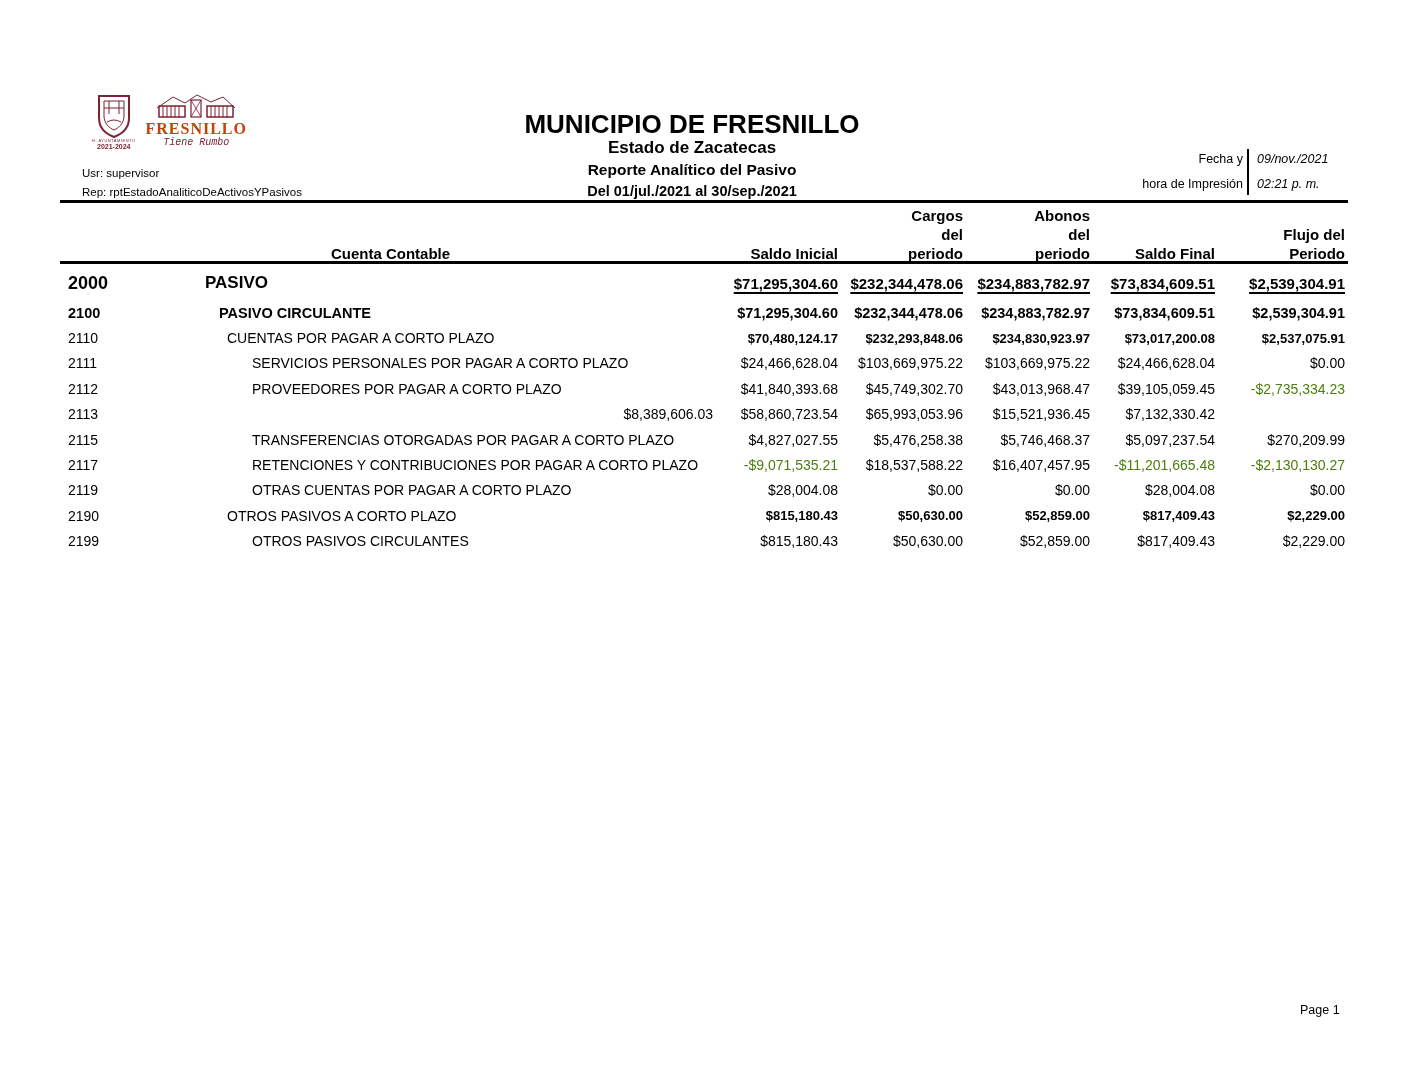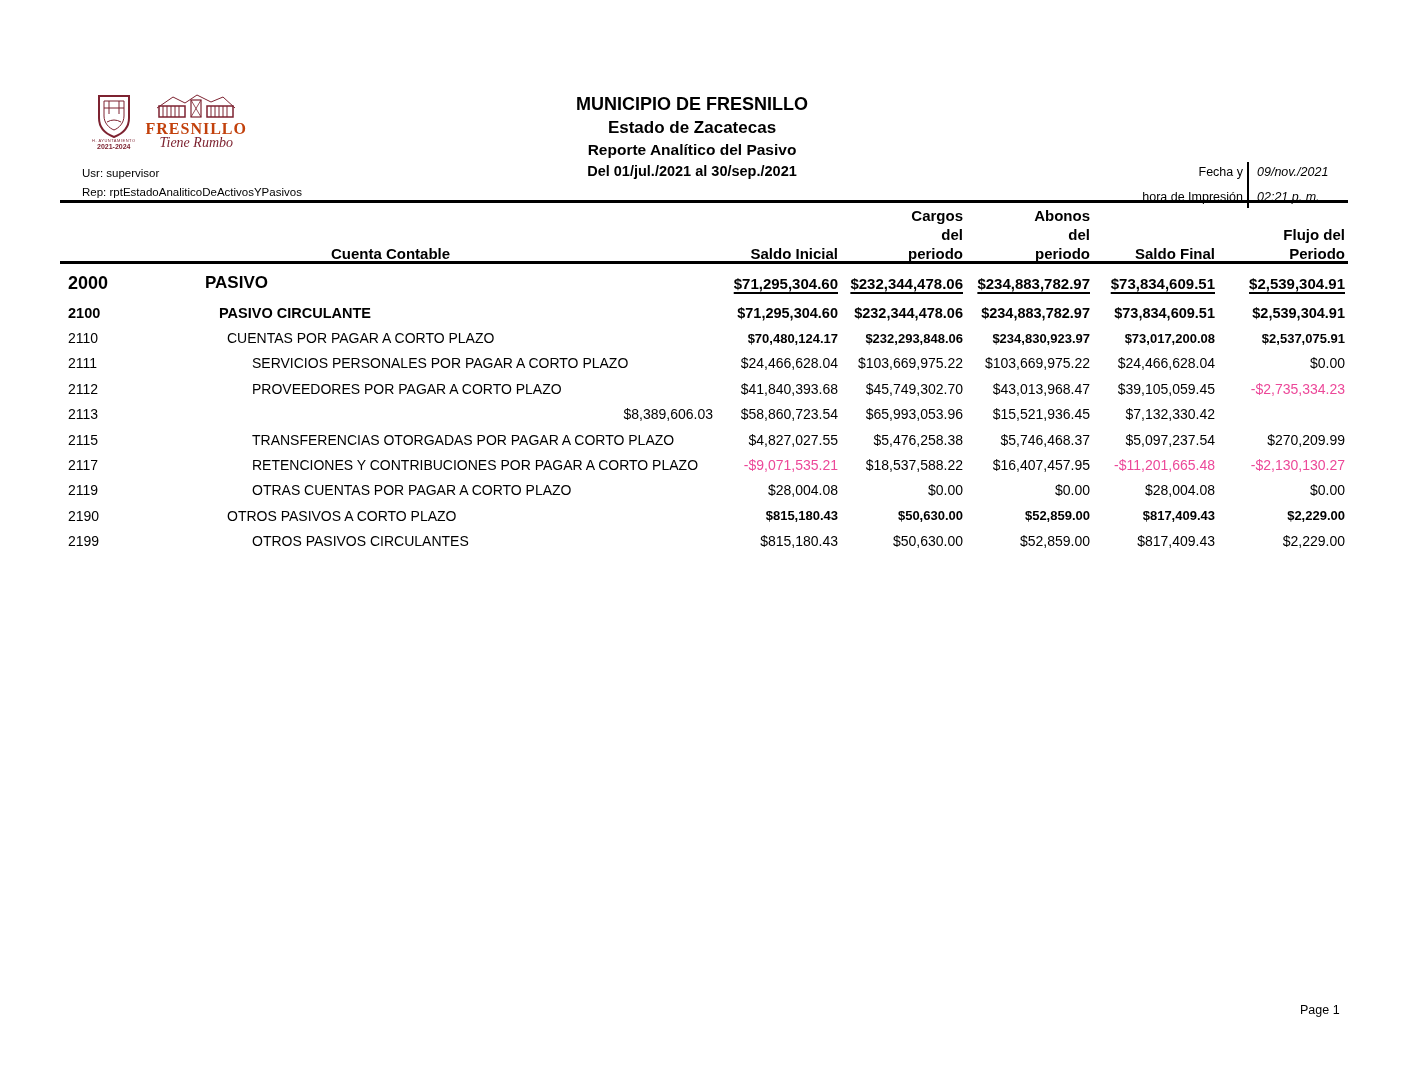--- a/index.html
+++ b/index.html
@@ -11,34 +11,34 @@
   
   .logo { position: absolute; left: 92px; top: 92px; width: 150px; height: 70px; display: flex; align-items: flex-start; }
   .crest { width: 50px; text-align: center; }
   .crest svg { display: block; margin: 2px auto 0; }
   .crest-line1 { font-size: 4px; letter-spacing: .5px; color: #7d2230; line-height: 5px; white-space: nowrap; }
   .crest-line2 { font-size: 7px; font-weight: bold; color: #7d2230; line-height: 8px; }
   .logo-divider { width: 1px; background: #c9a0a8; height: 52px; margin: 6px 6px 0 4px; }
   .wordmark-block { text-align: center; padding-top: 2px; }
   .wordmark-block svg { display: block; margin: 0 auto; }
   .wordmark { font-family: "Liberation Serif", serif; font-weight: bold; color: #c2410c; font-size: 16px; letter-spacing: 1px; line-height: 17px; }
-  .tagline { font-family: Liberation Serif, serif; font-style: italic; color: #7d2230; font-size: 14px; line-height: 12px; }
+  .tagline { font-family: Liberation Mono, monospace; font-style: italic; color: #7d2230; font-size: 10px; line-height: 12px; }
 
   
   .title-block { position: absolute; left: 432px; top: 92px; width: 520px; text-align: center; }
-  .t1 { font-size: 18px; font-weight: bold; line-height: 25px; }
+  .t1 { font-size: 26px; font-weight: bold; line-height: 25px; margin-top: 20px; }
   .t2 { font-size: 17px; font-weight: bold; line-height: 22px; }
   .t3 { font-size: 15.5px; font-weight: bold; line-height: 22px; }
   .t4 { font-size: 14.5px; font-weight: bold; line-height: 21px; }
 
   
   .meta-left { position: absolute; left: 82px; top: 164px; font-size: 11.5px; line-height: 19px; }
 
   
-  .meta-right { position: absolute; left: 1100px; top: 147px; display: grid; grid-template-columns: 143px 10px 90px; font-size: 12.5px; margin-top: 13px; }
+  .meta-right { position: absolute; left: 1100px; top: 147px; display: grid; grid-template-columns: 143px 10px 90px; font-size: 12.5px; }
   .meta-right .labels { text-align: right; line-height: 25px; }
   .meta-right .bar { position: relative; }
   .meta-right .bar::after { content: ""; position: absolute; left: 4px; top: 2px; bottom: 2px; width: 1.5px; background: #000; }
   .meta-right .values { text-align: left; line-height: 25px; padding-left: 4px; font-style: italic; }
 
   
   .rule { position: absolute; left: 60px; width: 1288px; height: 3px; background: #000; }
   .rule-top { top: 200px; }
   .rule-head { top: 261px; }
 
@@ -46,21 +46,21 @@
   .grid-cols { display: grid; grid-template-columns: 145px 511px 125px 125px 127px 125px 130px; }
   .thead { position: absolute; left: 60px; top: 206px; width: 1288px; height: 53px; align-items: end; }
   .thead .h { font-size: 15px; font-weight: bold; text-align: right; white-space: pre-line; line-height: 19px; padding-bottom: 2px; padding-right: 3px; }
   .thead .h-account { text-align: center; padding-left: 8px; }
 
   .tbody { position: absolute; left: 60px; top: 266px; width: 1288px; }
   .trow { align-items: center; height: 25.4px; }
   .trow .code { padding-left: 8px; font-size: 14px; }
   .trow .label { font-size: 14px; white-space: nowrap; overflow: hidden; }
   .trow .num { text-align: right; font-size: 14px; padding-right: 3px; white-space: nowrap; }
-  .trow .num.neg { color: #ec4899; }
+  .trow .num.neg { color: #4d7c0f; }
 
   .level-0 .label { padding-left: 0; }
   .level-1 .label { padding-left: 14px; }
   .level-2 .label { padding-left: 22px; }
   .level-3 .label { padding-left: 47px; }
 
   .variant-grand { height: 34px; }
   .variant-grand .code { font-size: 18px; font-weight: bold; }
   .variant-grand .label { font-size: 17px; font-weight: bold; }
   .variant-grand .num { font-size: 15px; font-weight: bold; text-decoration: underline; text-decoration-thickness: 2px; text-underline-offset: 3px; }

